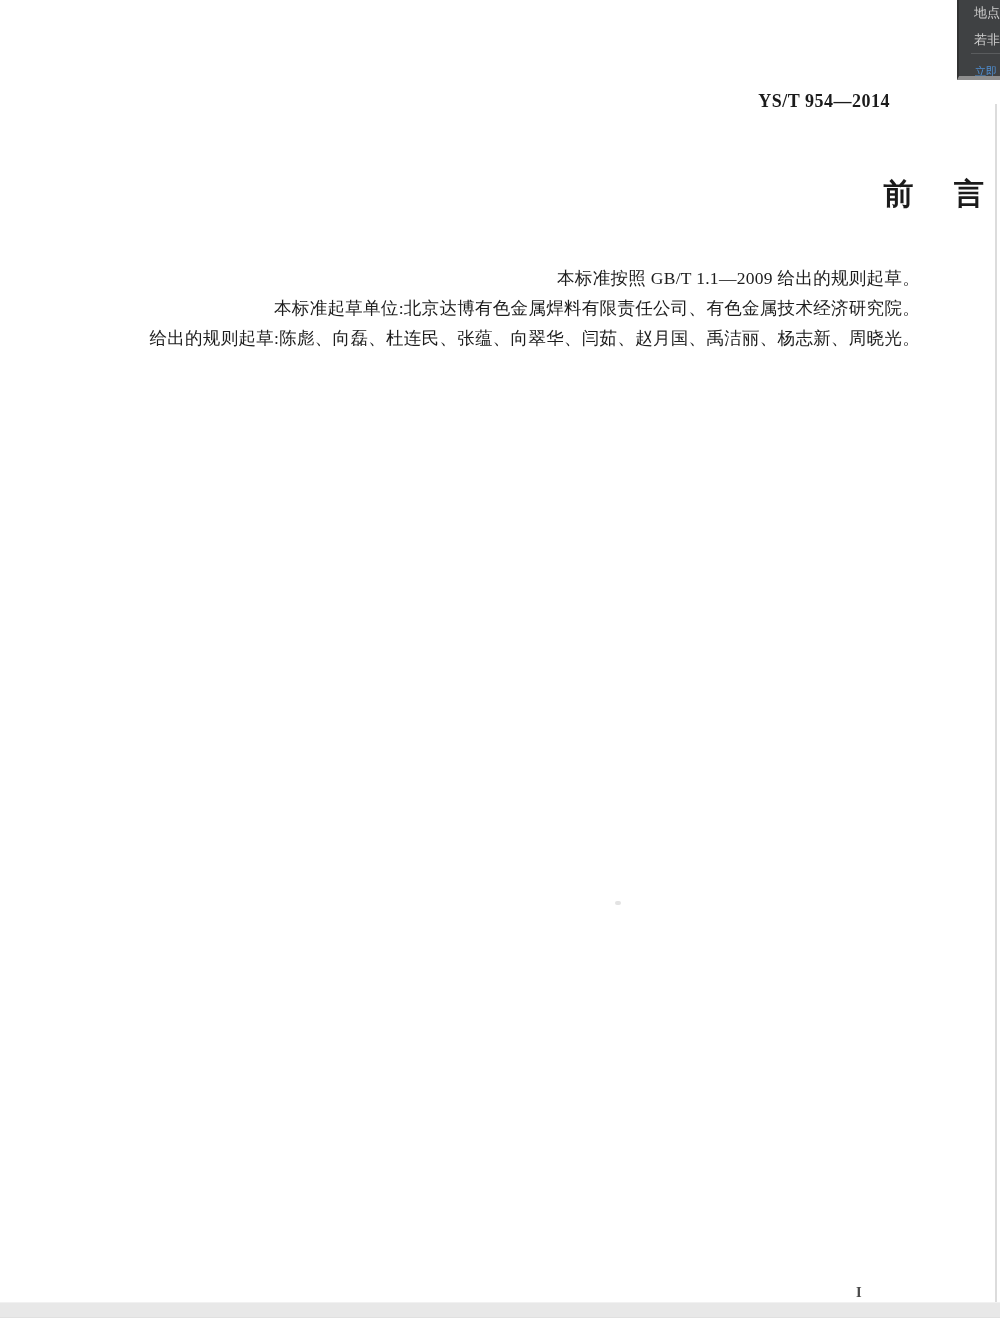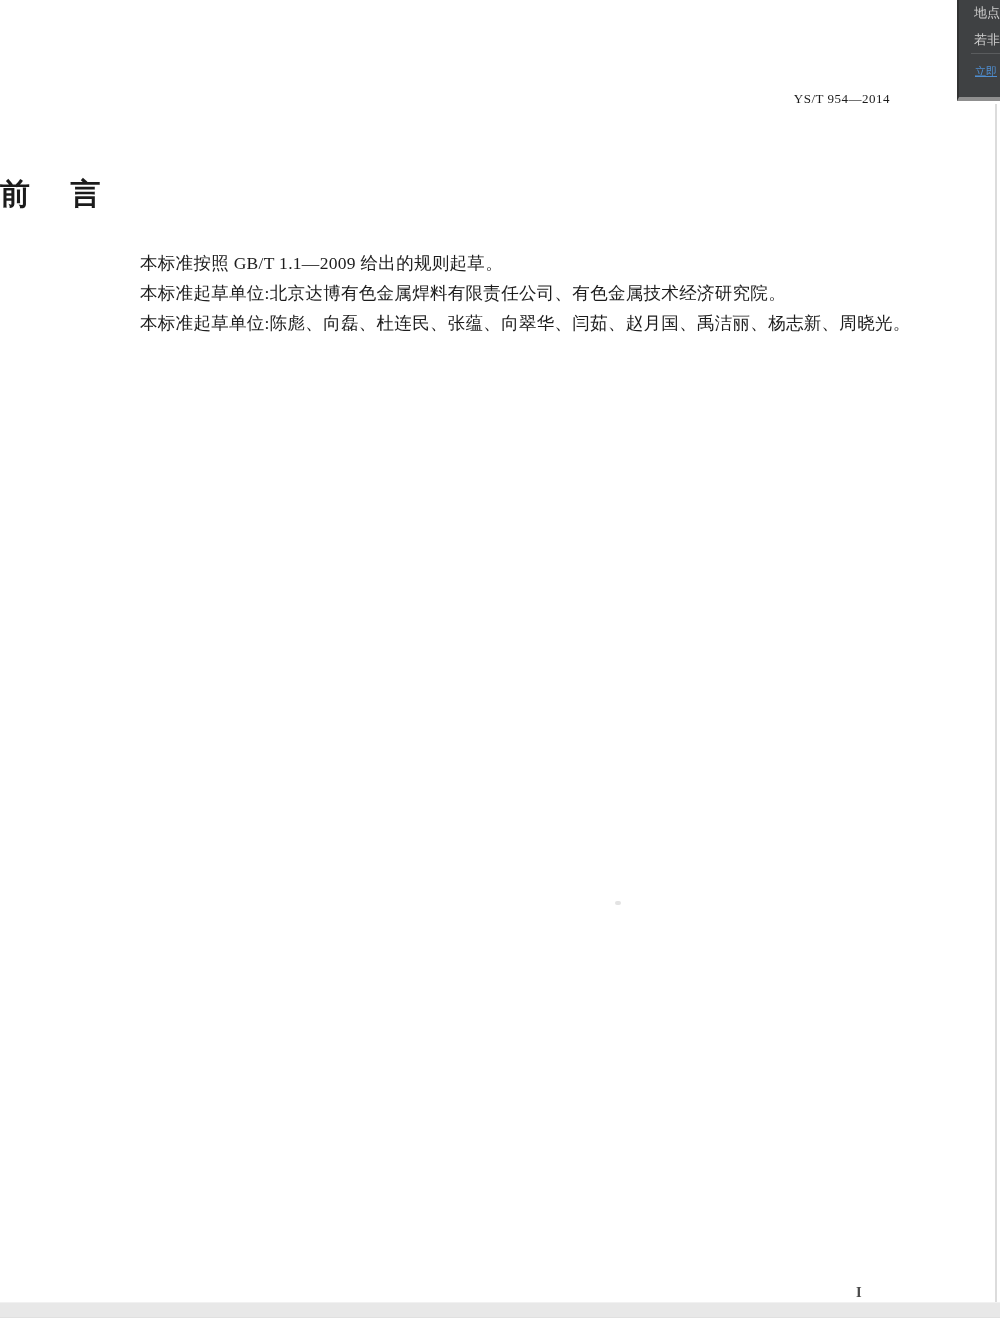--- a/index.html
+++ b/index.html
@@ -41,42 +41,43 @@
     letter-spacing: -1px;
     color: #e9e9e9;
     z-index: 0;
     user-select: none;
   }
   .standard-code {
     position: absolute;
     left: 600px; top: 91px;
     width: 290px;
     text-align: right;
-    font-size: 13px;
-    font-weight: normal;
+    font-size: 18px;
+    font-weight: bold;
     letter-spacing: 0.5px;
     color: #1b1b1b;
     z-index: 1;
   }
   .page-title {
     position: absolute;
     left: 0; top: 174px;
     width: 984px;
-    text-align: left;
+    text-align: right;
     font-size: 30px;
     font-weight: bold;
     color: #1b1b1b;
     word-spacing: 1.1em;
     z-index: 1;
   }
   .foreword {
     position: absolute;
-    left: 140px; top: 249px;
+    left: 140px; top: 264px;
     width: 780px;
     z-index: 1;
+    text-align: right;
   }
   .foreword p {
     font-size: 17.5px;
     line-height: 29.8px;
     color: #1c1c1c;
     letter-spacing: 0.3px;
     white-space: nowrap;
   }
   .scan-artifact {
     position: absolute;
@@ -91,21 +92,21 @@
     left: 856px; top: 1284px;
     font-size: 14.5px;
     font-weight: bold;
     color: #4a4a4a;
     z-index: 1;
   }
   
   .popup {
     position: absolute;
     left: 957px; top: 0;
-    width: 43px; height: 101px;
+    width: 43px; height: 80px;
     background: #3f4143;
     border-left: 2px solid #323232;
     border-bottom: 4px solid #8f8f8f;
     z-index: 5;
     overflow: hidden;
     font-family: "Liberation Sans", "DejaVu Sans", sans-serif;
   }
   .popup-line {
     position: absolute;
     left: 15px;
@@ -137,21 +138,21 @@
 <div class="page">
 
 
   <div class="standard-code">YS/T 954—2014</div>
 
   <div class="page-title">前 言</div>
 
   <div class="foreword">
     <p>本标准按照 GB/T 1.1—2009 给出的规则起草。</p>
     <p>本标准起草单位:北京达博有色金属焊料有限责任公司、有色金属技术经济研究院。</p>
-    <p>本标准起草单位:陈彪、向磊、杜连民、张蕴、向翠华、闫茹、赵月国、禹洁丽、杨志新、周晓光。</p>
+    <p>给出的规则起草:陈彪、向磊、杜连民、张蕴、向翠华、闫茹、赵月国、禹洁丽、杨志新、周晓光。</p>
   </div>
 
   <div class="scan-artifact"></div>
 
   <div class="page-number">I</div>
 
   <div class="page-right-edge"></div>
 </div>
 
 <div class="page-bottom-edge"></div>

